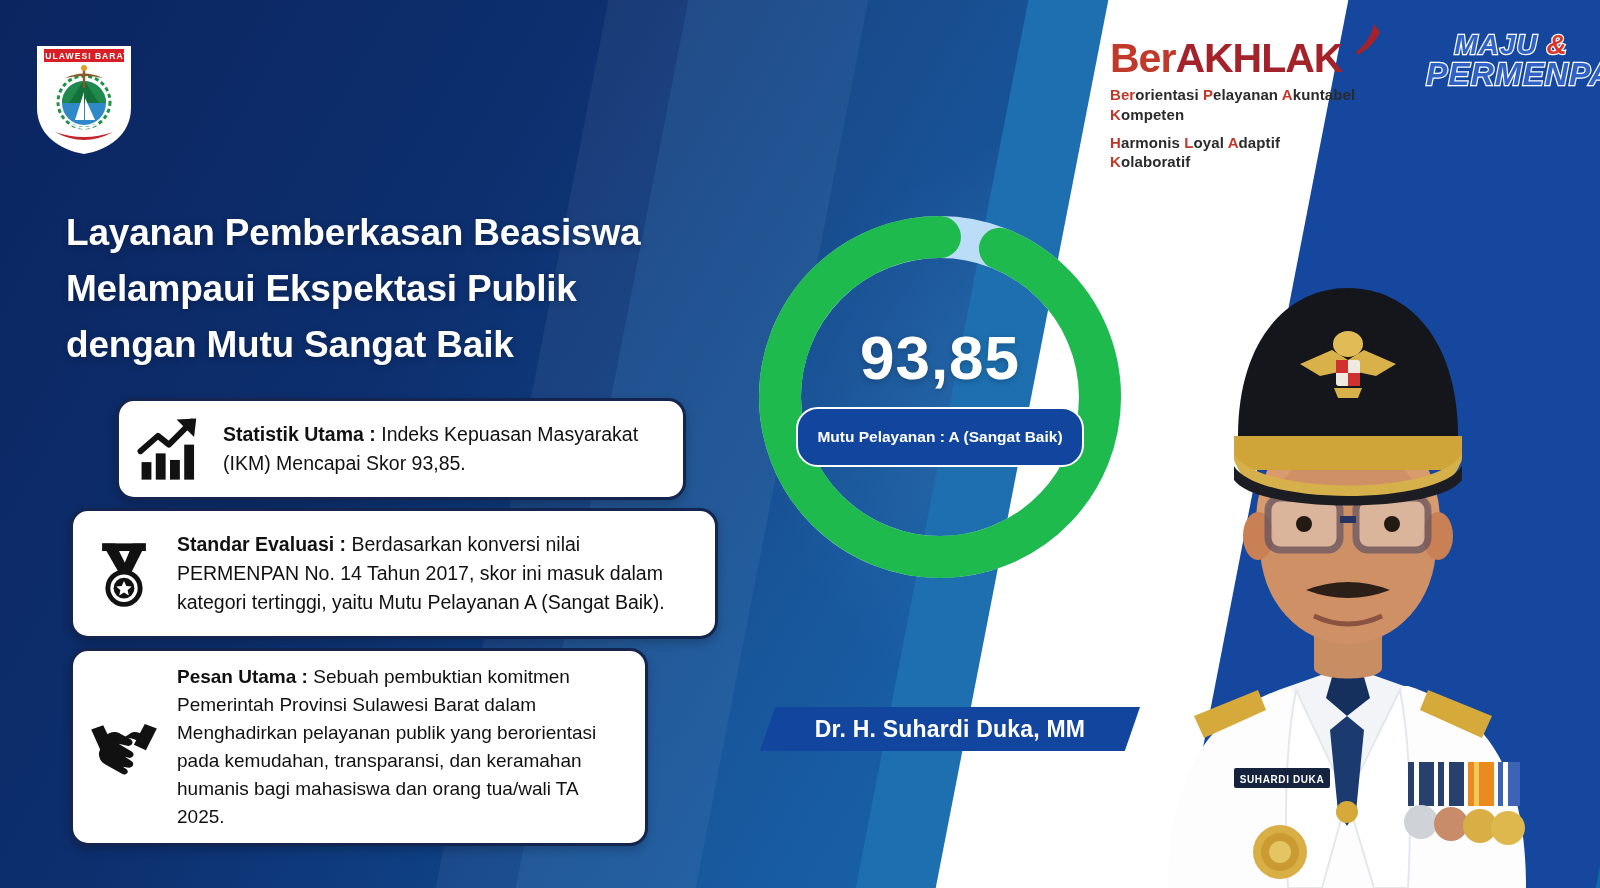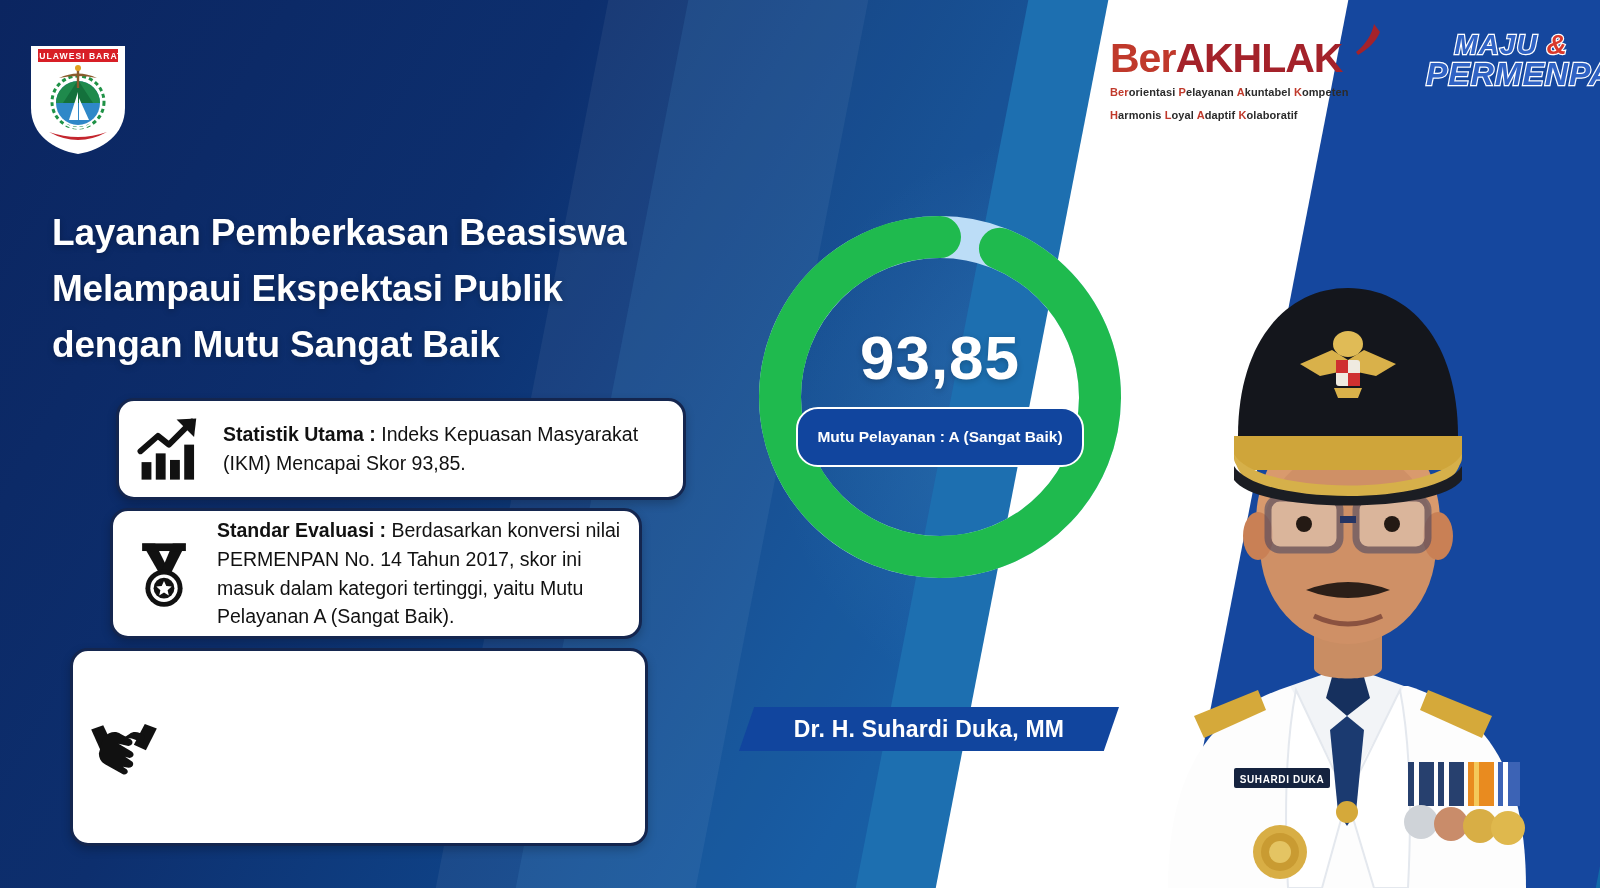--- a/index.html
+++ b/index.html
@@ -14,70 +14,70 @@
   .band{position:absolute;top:-60px;height:1010px;transform:skewX(-11deg);transform-origin:top left;}
   .b1{left:620px;width:260px;background:rgba(255,255,255,.055);}
   .b2{left:700px;width:520px;background:rgba(86,170,224,.13);}
   .b3{left:1040px;width:90px;background:#1d6fb0;}
   .b4{left:1120px;width:250px;background:#ffffff;}
   .b5{left:1360px;width:420px;background:#15479e;}
   .glow{position:absolute;left:760px;top:120px;width:620px;height:620px;border-radius:50%;
         background:radial-gradient(circle,rgba(120,190,235,.18) 0%,rgba(120,190,235,0) 68%);}
 
   
-  .emblem{position:absolute;left:25px;top:40px;width:106px;height:116px;}
+  .emblem{position:absolute;left:31px;top:40px;width:106px;height:116px;}
   .emblem svg{width:100%;height:100%;display:block;}
 
   
   .berakhlak{position:absolute;left:1110px;top:38px;width:250px;text-align:left;}
   .ber-word{font-size:41px;font-weight:bold;letter-spacing:-1px;line-height:1;position:relative;display:inline-block;}
   .ber-word .s1{color:#c0392b;}
   .ber-word .s2{color:#a4222a;text-align:center;}
   .ber-tick{position:absolute;right:-16px;top:-16px;width:0;height:0;}
   .ber-tick svg{position:absolute;left:-6px;top:0;}
-  .ber-tag{margin-top:6px;font-size:11px;font-weight:600;line-height:1.32;color:#2b2b2b;letter-spacing:.1px;}
+  .ber-tag{margin-top:6px;font-size:15px;font-weight:600;line-height:1.32;color:#2b2b2b;letter-spacing:.1px;}
   .ber-tag .hl{color:#c0392b;}
 
   .maju{position:absolute;left:1382px;top:32px;width:170px;text-align:center;
         font-style:italic;font-weight:bold;line-height:.96;letter-spacing:1px;
         color:#2f62c4;-webkit-text-stroke:2.4px #ffffff;paint-order:stroke fill;margin-left:44px;}
   .maju .l1{font-size:28px;display:block;}
   .maju .l2{font-size:32px;display:block;}
   .maju .amp{color:#d8382c;}
 
   
-  .headline{position:absolute;left:52px;top:205px;width:640px;color:#fff;
+  .headline{position:absolute;left:66px;top:205px;width:640px;color:#fff;
             font-size:37px;font-weight:bold;line-height:1.52;letter-spacing:-.2px;
             text-shadow:0 2px 6px rgba(0,0,0,.25);}
 
   
   .card{position:absolute;left:70px;background:#fff;border:3px solid #14264f;border-radius:18px;
         display:flex;align-items:center;gap:14px;padding:12px 16px 12px 12px;
         box-shadow:0 4px 10px rgba(0,0,0,.22);}
   .card .ico{flex:0 0 78px;height:78px;display:flex;align-items:center;justify-content:center;}
   .card .ico svg{width:70px;height:70px;display:block;}
   .card .txt{font-size:19.5px;line-height:1.48;color:#111;}
   .card .txt b{font-weight:bold;}
   #card1{top:398px;width:570px;height:102px;margin-left:46px;}
-  #card2{top:508px;width:532px;height:131px;margin-left:40px;}
+  #card2{top:508px;width:648px;height:131px;}
   #card3{top:648px;width:578px;height:198px;}
   #card3 .txt{font-size:19px;}
 
   
   .donut{position:absolute;left:748px;top:205px;width:384px;height:384px;}
   .donut svg{width:100%;height:100%;display:block;}
   .donut-center{position:absolute;left:0;top:0;width:384px;height:384px;
                 display:flex;flex-direction:column;align-items:center;justify-content:center;}
   .score{font-size:62px;font-weight:bold;color:#fff;letter-spacing:1px;line-height:1;
          text-shadow:0 2px 6px rgba(0,0,0,.22);}
   .pill{margin-top:18px;background:#11459e;border:2.5px solid #ffffff;border-radius:22px;
         color:#fff;font-size:15.5px;font-weight:600;padding:19px 19px;white-space:nowrap;}
 
   
-  .plate{position:absolute;left:739px;top:707px;width:380px;height:44px;background:#11459e;
+  .plate{position:absolute;left:760px;top:707px;width:380px;height:44px;background:#11459e;
          clip-path:polygon(4% 0,100% 0,96% 100%,0 100%);
          display:flex;align-items:center;justify-content:center;}
   .plate span{color:#fff;font-size:23px;font-weight:bold;letter-spacing:.2px;}
   .subtitle{position:absolute;left:760px;top:757px;width:380px;text-align:center;
             color:#fff;font-size:23px;font-weight:600;}
 
   
   .portrait{position:absolute;left:1108px;top:150px;width:470px;height:738px;}
   .portrait svg{width:100%;height:100%;display:block;}
 </style>
@@ -171,20 +171,23 @@
 
   <div class="card" id="card3">
     <span class="ico">
       <svg viewBox="0 0 64 64" xmlns="http://www.w3.org/2000/svg">
         <path d="M2 16 L13 12 L22 31 L11 36 Z" fill="#111"></path>
         <path d="M62 15 L51 11 L41 30 L52 35 Z" fill="#111"></path>
         <path d="M13 23 c6 -5 11 -6 16 -3 l9 5 c3 2 2 6 -2 6 l-9 -2 12 7 c3 2 2 6 -2 6 l-4 -1 6 4 c3 2 1 6 -3 6 l-5 -1 3 2 c3 2 1 6 -3 5 L15 48 c-4 -2 -6 -6 -6 -10 Z" fill="#111"></path>
         <path d="M51 22 c-5 -4 -10 -5 -14 -2 l-6 4 c9 -1 14 2 18 6 Z" fill="#111"></path>
       </svg>
     </span>
+    <span class="txt">
+      <b>Pesan Utama :</b><span> Sebuah pembuktian komitmen Pemerintah Provinsi Sulawesi Barat dalam Menghadirkan pelayanan publik yang berorientasi pada kemudahan, transparansi, dan keramahan humanis bagi mahasiswa dan orang tua/wali TA 2025.</span>
+    </span>
   </div>
 
   <div class="donut">
     <svg viewBox="0 0 384 384" xmlns="http://www.w3.org/2000/svg">
       <circle cx="192" cy="192" r="160" fill="none" stroke="#bcddf7" stroke-width="42"></circle>
       <circle id="gauge-arc" cx="192" cy="192" r="160" fill="none" stroke="#1fba4e" stroke-width="42" stroke-linecap="round" transform="rotate(-68 192 192)" stroke-dasharray="943.4831057260866 61.826543422647205"></circle>
     </svg>
     <div class="donut-center">
       <div class="score">93,85</div>
       <div class="pill">Mutu Pelayanan : A (Sangat Baik)</div>

